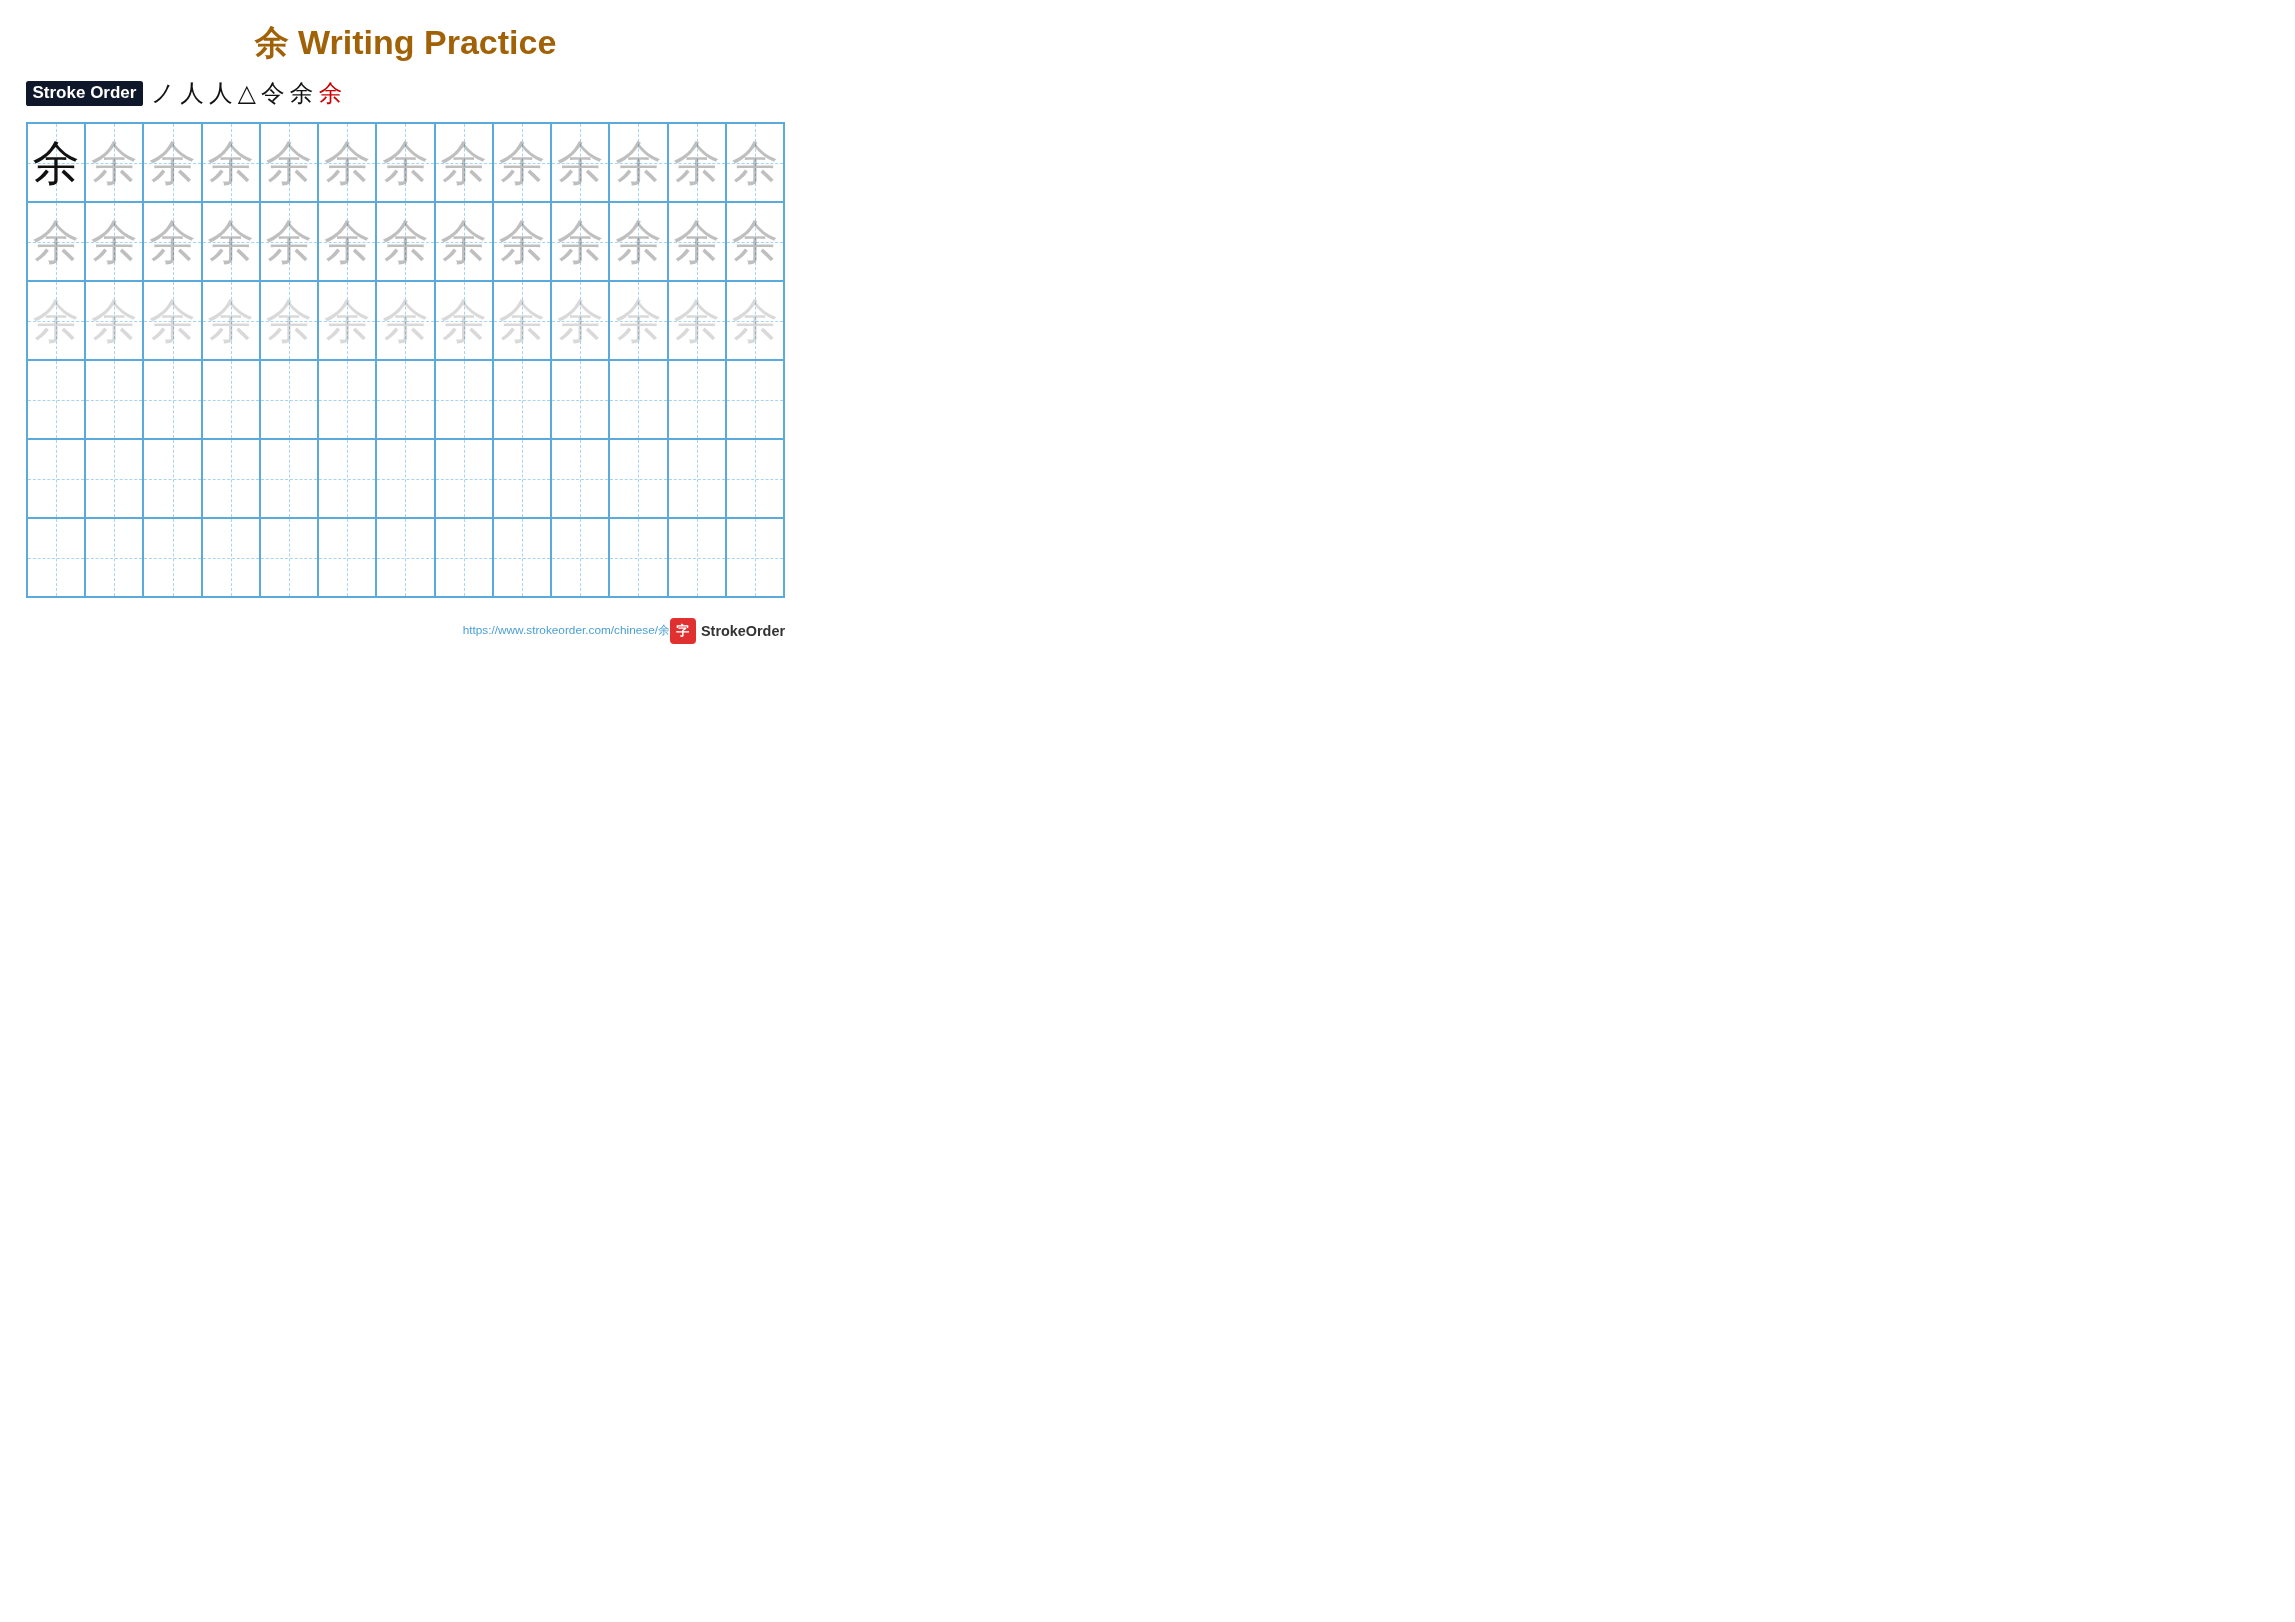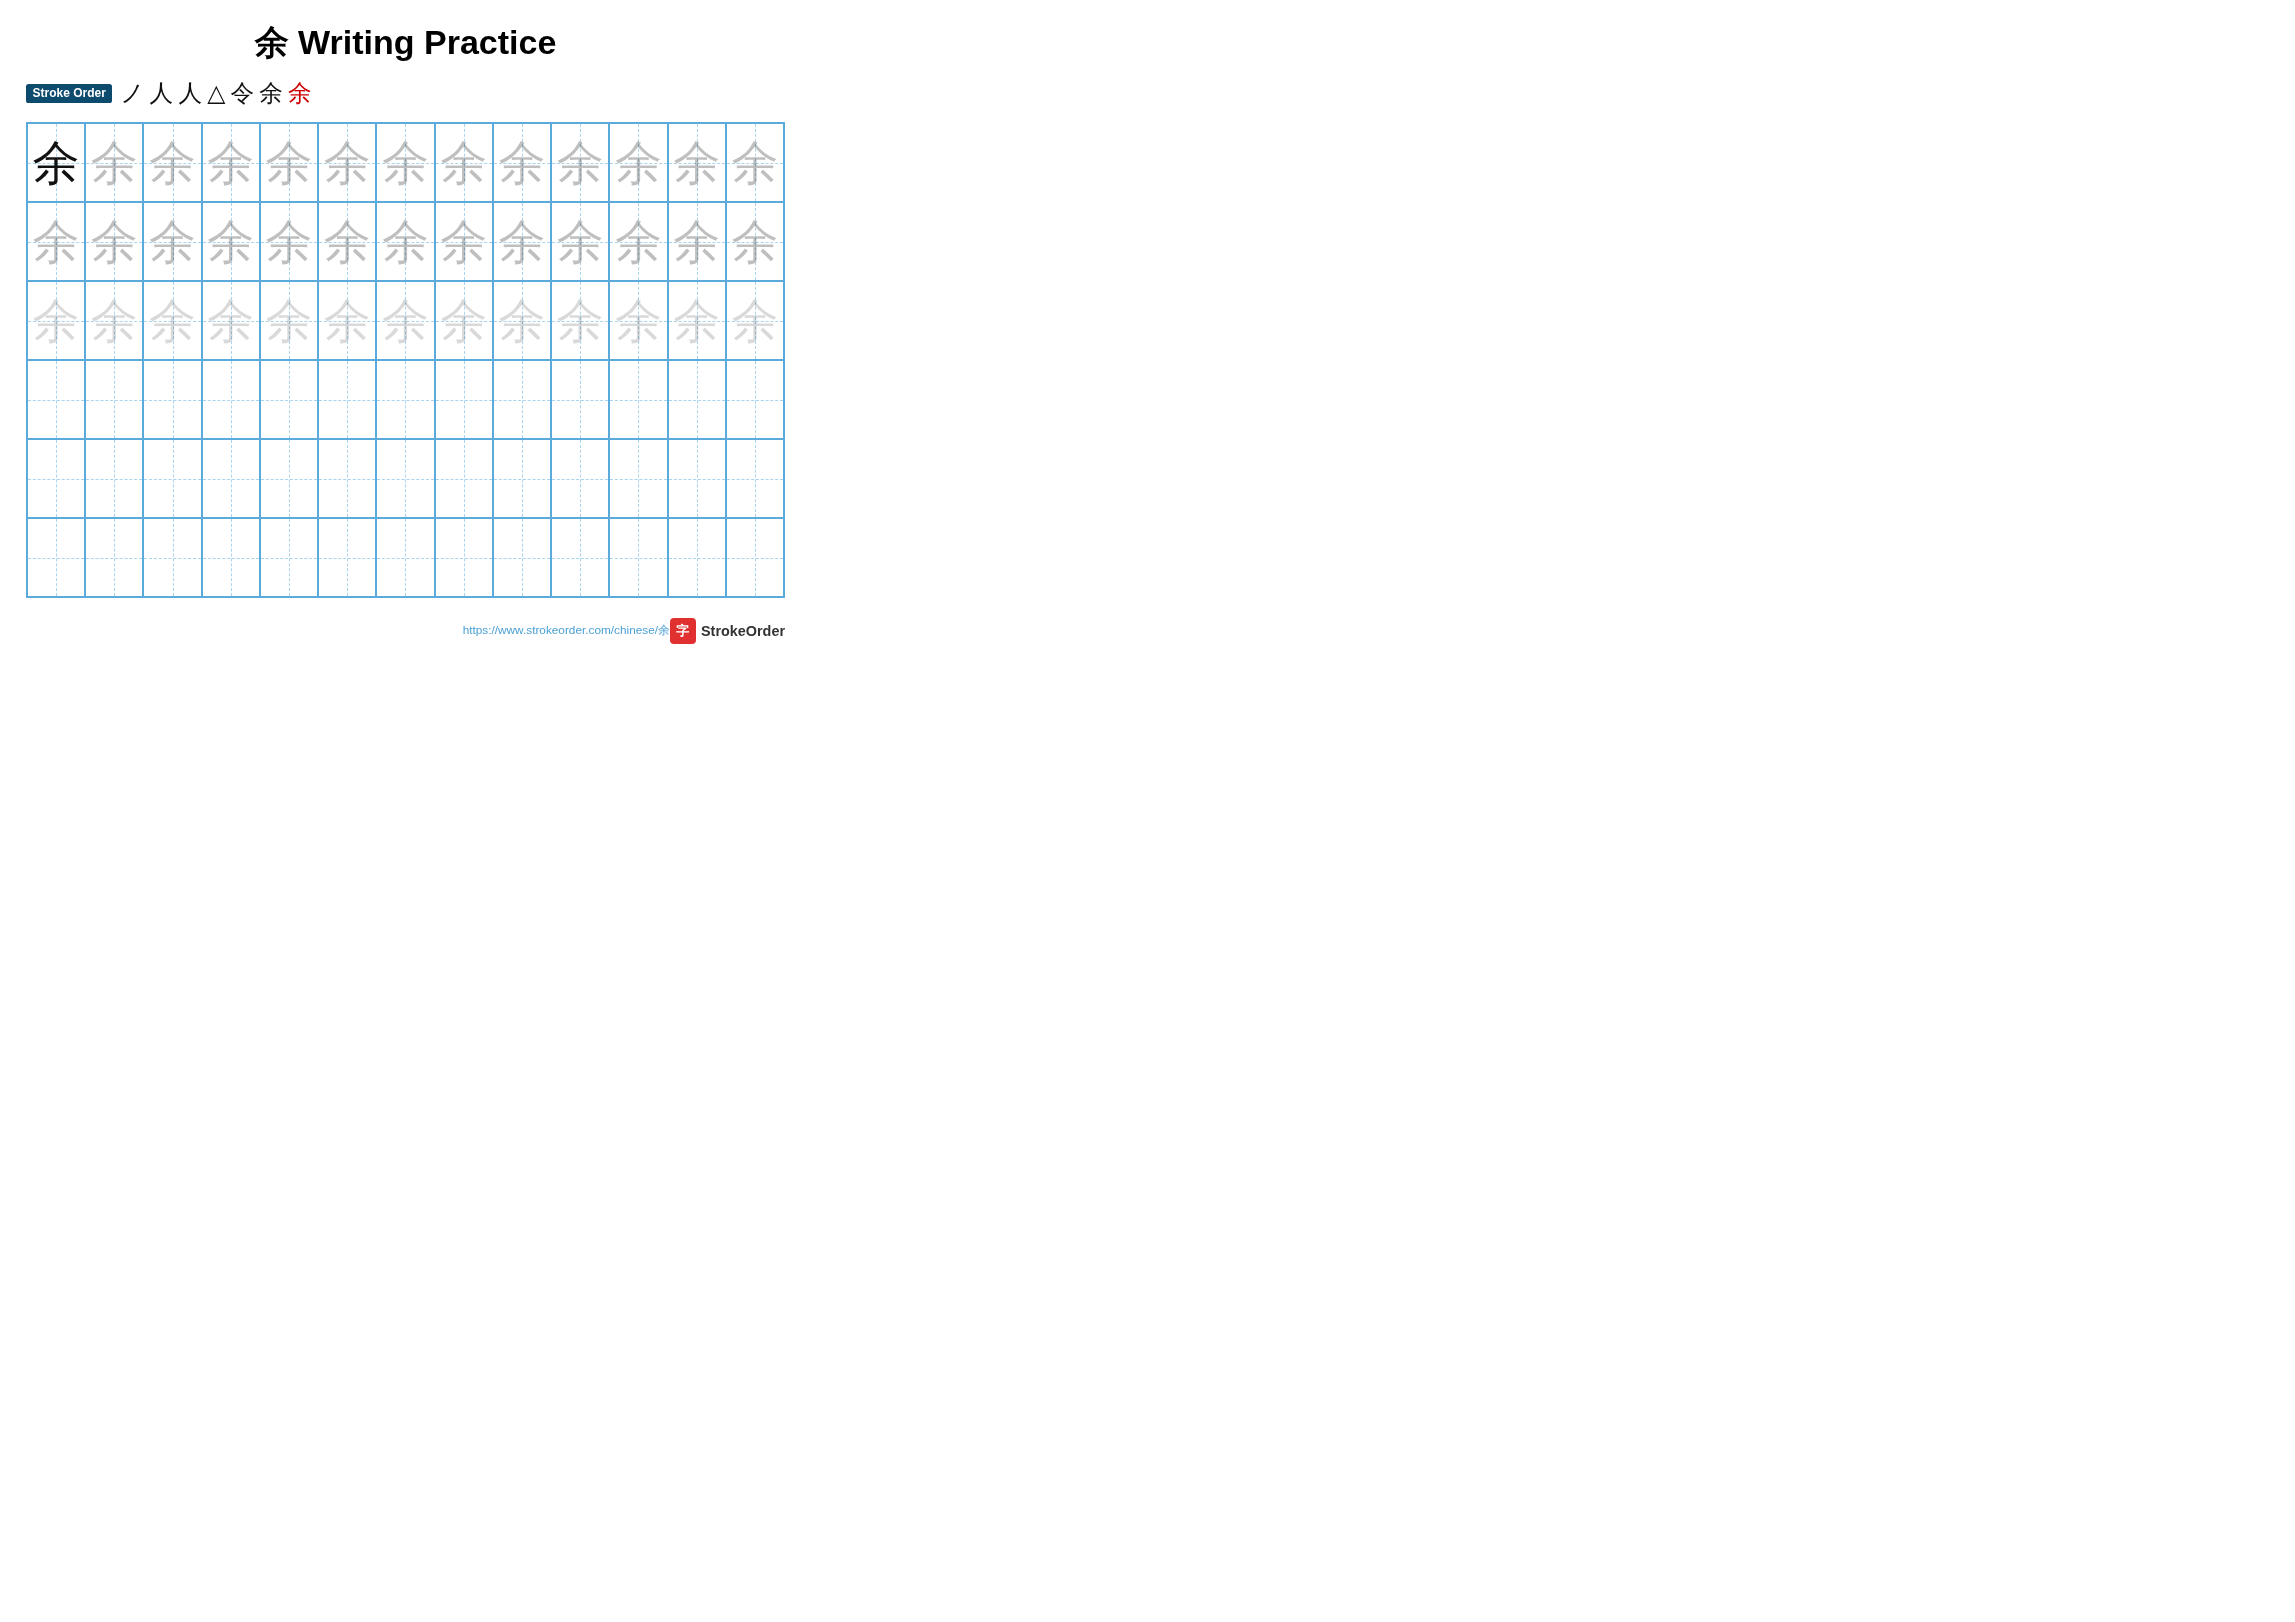--- a/index.html
+++ b/index.html
@@ -10,38 +10,38 @@
       width: 811px;
       min-height: 574px;
       padding: 19.6px 26px;
       position: relative;
     }
 
     
     .title {
       text-align: center;
       font-size: 34px;
-      color: #000000;
+      color: #a16207;
       font-weight: bold;
       margin-bottom: 11.8px;
     }
 
     
     .stroke-order-row {
       display: flex;
       align-items: center;
       gap: 7.9px;
       margin-bottom: 13px;
       font-size: 23.6px;
     }
 
     .stroke-order-badge {
-      background: #0c4a6e;
+      background: #0f172a;
       color: white;
-      font-size: 12px;
+      font-size: 17px;
       font-weight: bold;
       padding: 2.6px 6.5px;
       border-radius: 2.6px;
       white-space: nowrap;
     }
 
     .stroke-chars {
       display: flex;
       align-items: center;
       gap: 5.2px;

